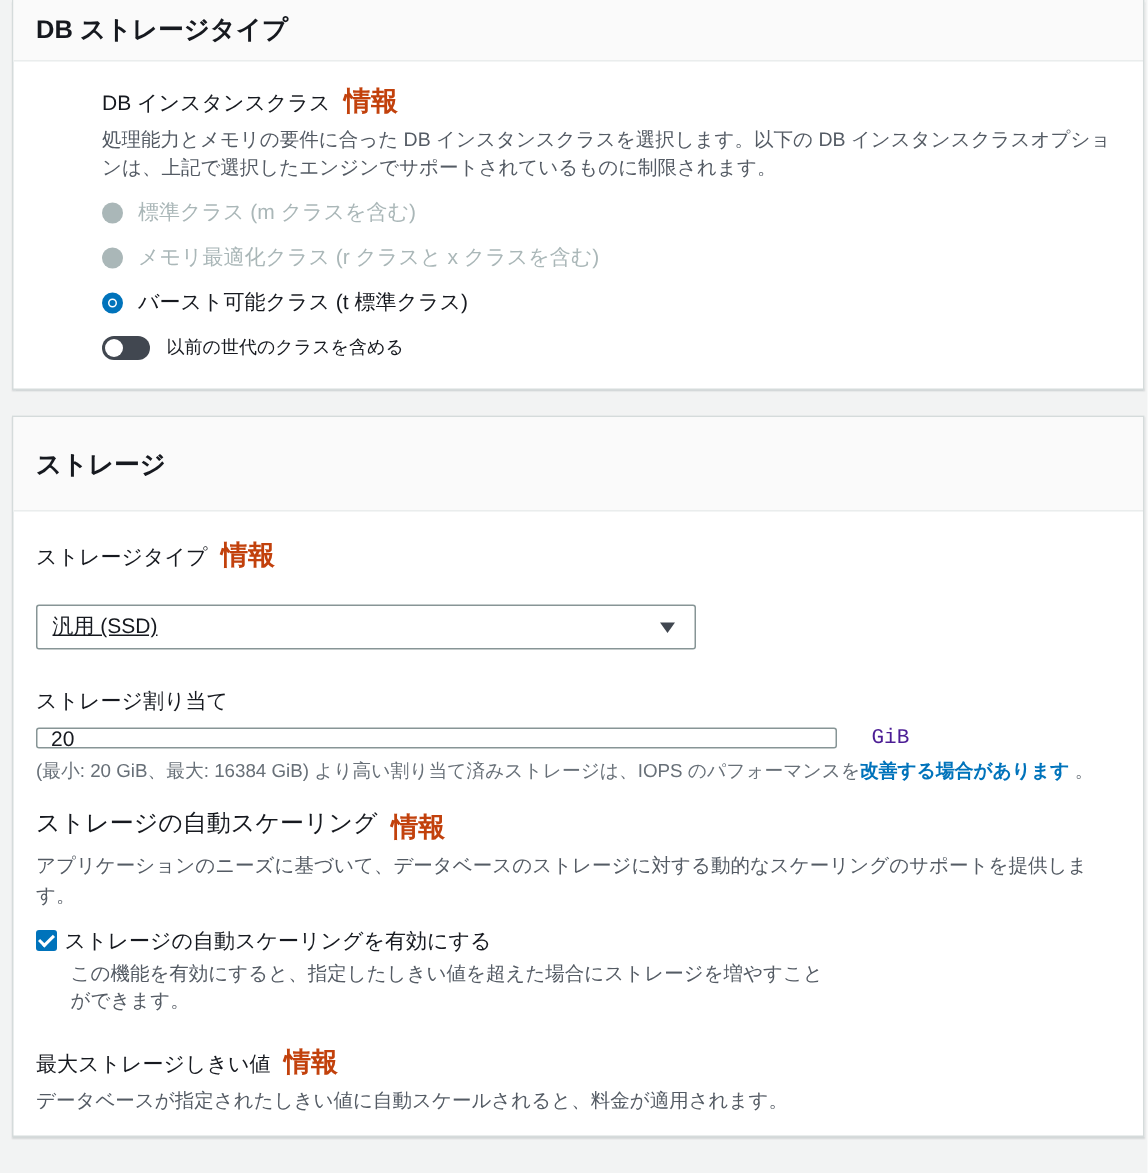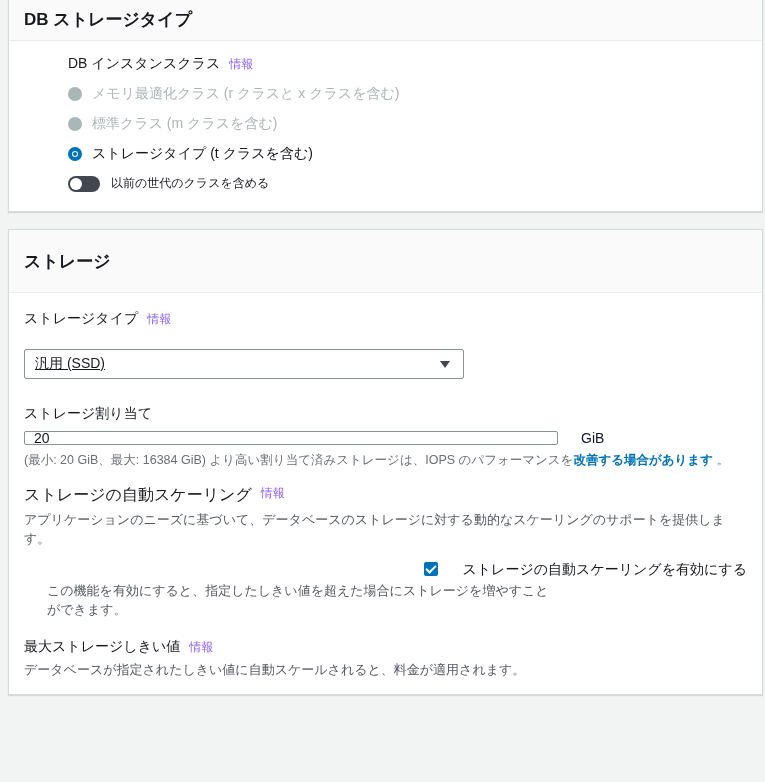--- a/index.html
+++ b/index.html
@@ -26,21 +26,21 @@
   }
   .card--first .card-header { padding:8px 15px 9px; }
   .card--storage .card-header { padding:20px 15px 19px; }
   .card-title { font-size:17px; font-weight:bold; color:#16191f; }
 
   .card--first .card-body { padding:14px 15px 19px;margin-left:44px; }
   .card--storage .card-body { padding:17px 15px 14px; }
 
   .label-row { display:flex; align-items:baseline; gap:9px; }
   .field-label { font-size:14px; color:#16191f; }
-  .info-link { font-size:12px; font-weight:normal; color:#8b5cf6; cursor:pointer; }
+  .info-link { font-size:18px; font-weight:bold; color:#c2410c; cursor:pointer; }
 
   .desc { font-size:13px; color:#545b64; line-height:1.48; margin-top:4px; max-width:727px; }
 
   .radio-row { display:flex; align-items:center; gap:10px; margin-top:12px; cursor:pointer; }
   .radio { width:14px; height:14px; border-radius:50%; flex:none; }
   .radio--disabled { background:#aab7b8; }
   .radio--selected {
     box-sizing:border-box; border:4px solid #0073bb; background:#fff; position:relative;
   }
   .radio--selected::after {
@@ -78,29 +78,29 @@
   .toggle-label { font-size:12px; color:#16191f; }
 
   .field-gap-lg { margin-top:26px; }
   .input-row { display:flex; align-items:center; gap:23px; margin-top:7px; }
   .text-input {
     box-sizing:border-box; width:534px; height:14px;
     border:1px solid #879596; border-radius:2px;
     padding:0 9px; font-size:14px; color:#16191f;
     font-family:"Liberation Sans", sans-serif; background:#fff;
   }
-  .unit-label { font-size:14px; color:#0f172a; }
+  .unit-label { font-size:14px; color:#4c1d95;font-family:Liberation Mono, monospace; }
 
   .help-text { font-size:12.5px; color:#687078; margin-top:6px; }
   .help-link { color:#0073bb; font-weight:bold; cursor:pointer; }
 
   .subheading-row { margin-top:16px; display:flex; align-items:flex-start; gap:9px; }
   .subheading { font-size:16px; font-weight:400; color:#16191f; }
 
-  .check-row { margin-top:13px; display:flex; align-items:flex-start; gap:24px; cursor:pointer;justify-content:flex-end; }
+  .check-row { margin-top:13px; display:flex; align-items:flex-start; gap:5px; cursor:pointer; }
   .checkbox {
     width:14px; height:14px; background:#0073bb; border-radius:2px;
     position:relative; flex:none; margin-top:1px;
   }
   .checkbox::after {
     content:""; position:absolute; left:4px; top:1px; width:4px; height:8px;
     border:solid #fff; border-width:0 2px 2px 0; transform:rotate(45deg);
   }
   .check-label { font-size:14px; color:#16191f; }
   .check-help { margin:3px 0 0 23px; font-size:13px; color:#545b64; line-height:1.42; max-width:512px; }
@@ -115,32 +115,33 @@
   <section class="card card--first">
     <div class="card-header">
       <div class="card-title">DB ストレージタイプ</div>
     </div>
     <div class="card-body">
 
       <div class="label-row">
         <span class="field-label">DB インスタンスクラス</span>
         <span class="info-link">情報</span>
       </div>
+      <div class="desc">処理能力とメモリの要件に合った DB インスタンスクラスを選択します。以下の DB インスタンスクラスオプションは、上記で選択したエンジンでサポートされているものに制限されます。</div>
 
+      <div class="radio-row">
+        <span class="radio radio--disabled"></span>
+        <span class="radio-label radio-label--disabled">標準クラス (m クラスを含む)</span>
+      </div>
       <div class="radio-row">
         <span class="radio radio--disabled"></span>
         <span class="radio-label radio-label--disabled">メモリ最適化クラス (r クラスと x クラスを含む)</span>
       </div>
       <div class="radio-row">
-        <span class="radio radio--disabled"></span>
-        <span class="radio-label radio-label--disabled">標準クラス (m クラスを含む)</span>
-      </div>
-      <div class="radio-row">
         <span class="radio radio--selected"></span>
-        <span class="radio-label">ストレージタイプ (t クラスを含む)</span>
+        <span class="radio-label">バースト可能クラス (t 標準クラス)</span>
       </div>
 
 
       <div class="toggle-row">
         <span class="toggle"></span>
         <span class="toggle-label">以前の世代のクラスを含める</span>
       </div>
 
     </div>
   </section>

